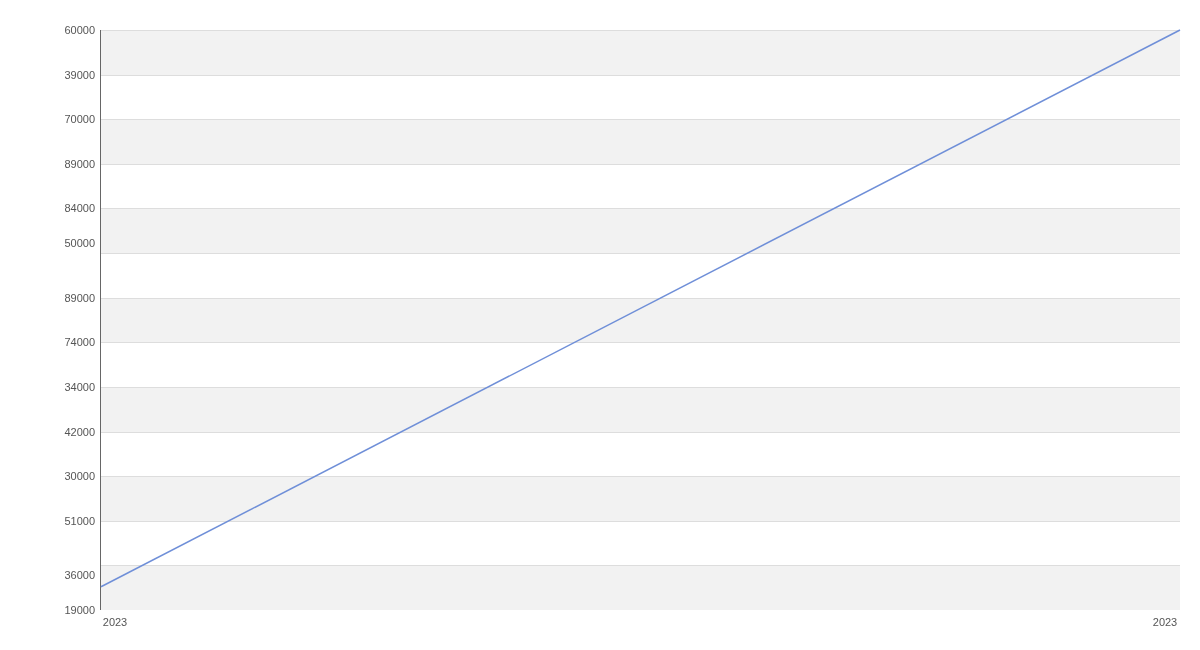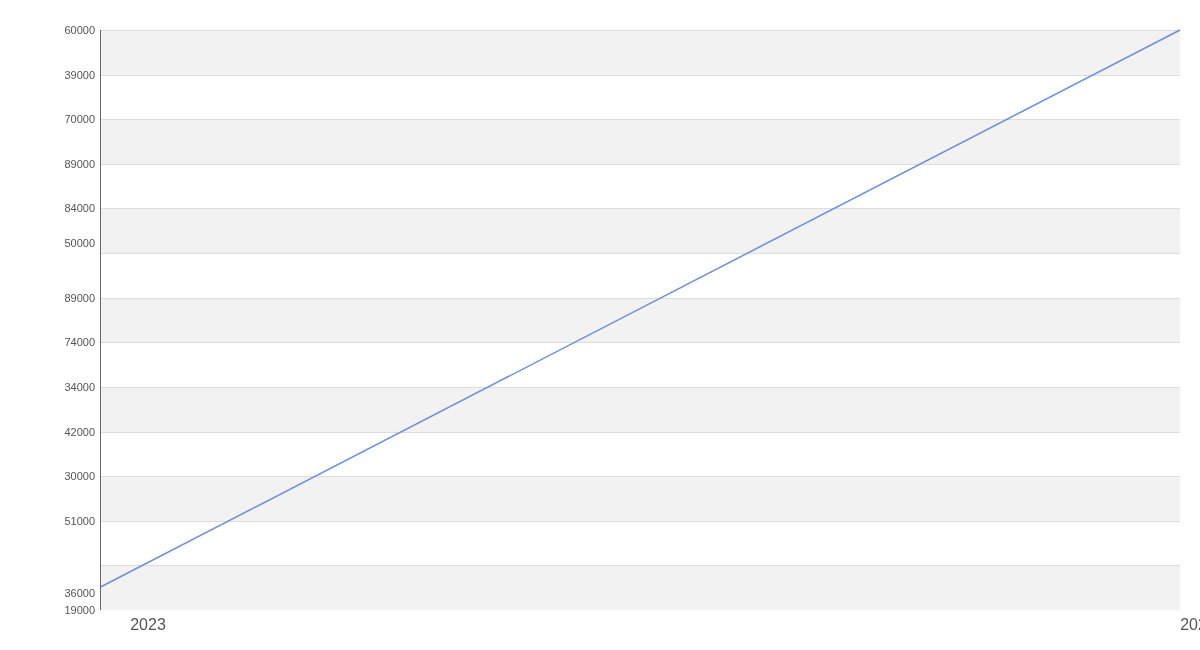--- a/index.html
+++ b/index.html
@@ -54,42 +54,41 @@
     left: 55px;
     width: 40px;
     text-align: right;
     font-size: 11px;
     color: #555;
     transform: translateY(-50%);
   }
   .x-tick {
     position: absolute;
     top: 616px;
-    font-size: 16px;
+    font-size: 11px;
     color: #555;
     transform: translateX(-50%);
-    margin-left: 33px;
   }
   svg.line-layer {
     position: absolute;
     left: 0;
     top: 0;
     width: 100%;
     height: 100%;
     overflow: visible;
   }
 </style>
 </head>
 <body>
 
 <div class="chart-wrap">
 
 
   <div class="y-tick" style="top:610px">19000</div>
-  <div class="y-tick" style="top:593px">36000</div>
+  <div class="y-tick" style="top:575px">36000</div>
   <div class="y-tick" style="top:520.77px">51000</div>
   <div class="y-tick" style="top:476.15px">30000</div>
   <div class="y-tick" style="top:431.54px">42000</div>
   <div class="y-tick" style="top:386.92px">34000</div>
   <div class="y-tick" style="top:342.31px">74000</div>
   <div class="y-tick" style="top:297.69px">89000</div>
   <div class="y-tick" style="top:243px">50000</div>
   <div class="y-tick" style="top:208.46px">84000</div>
   <div class="y-tick" style="top:163.85px">89000</div>
   <div class="y-tick" style="top:119.23px">70000</div>

